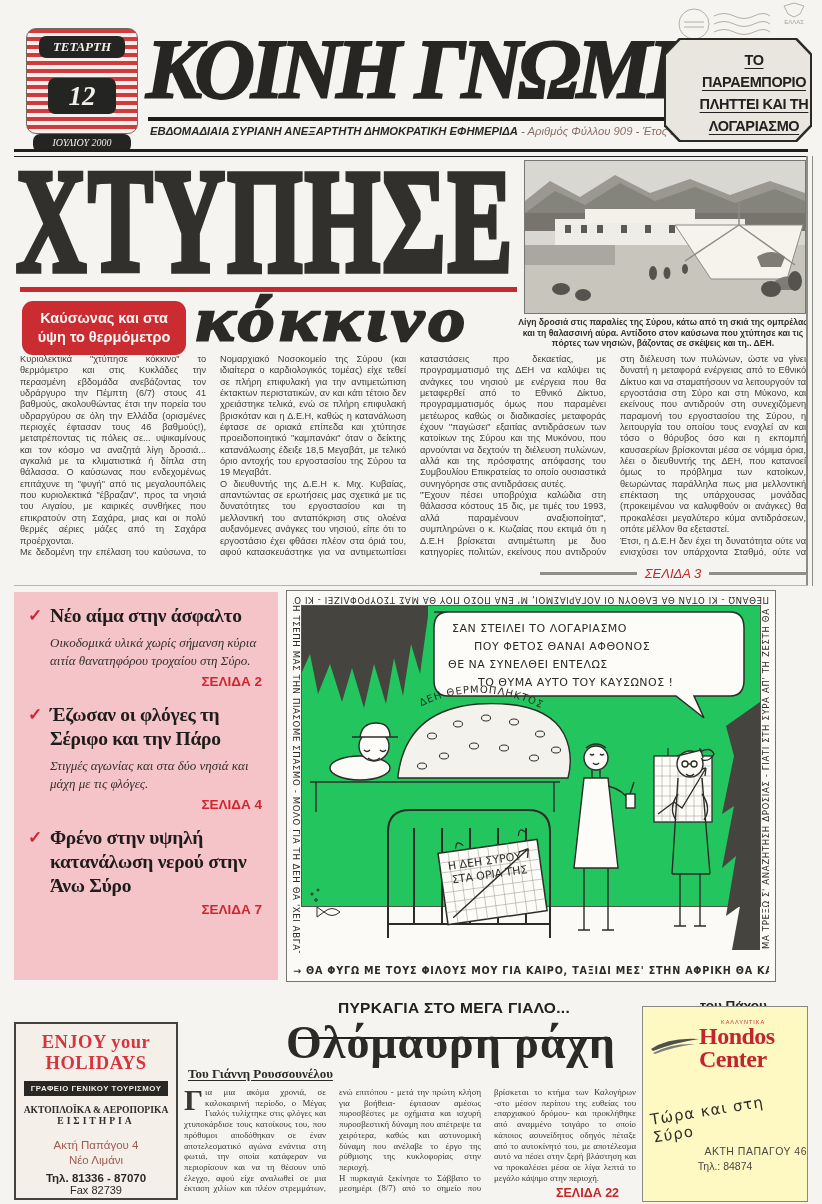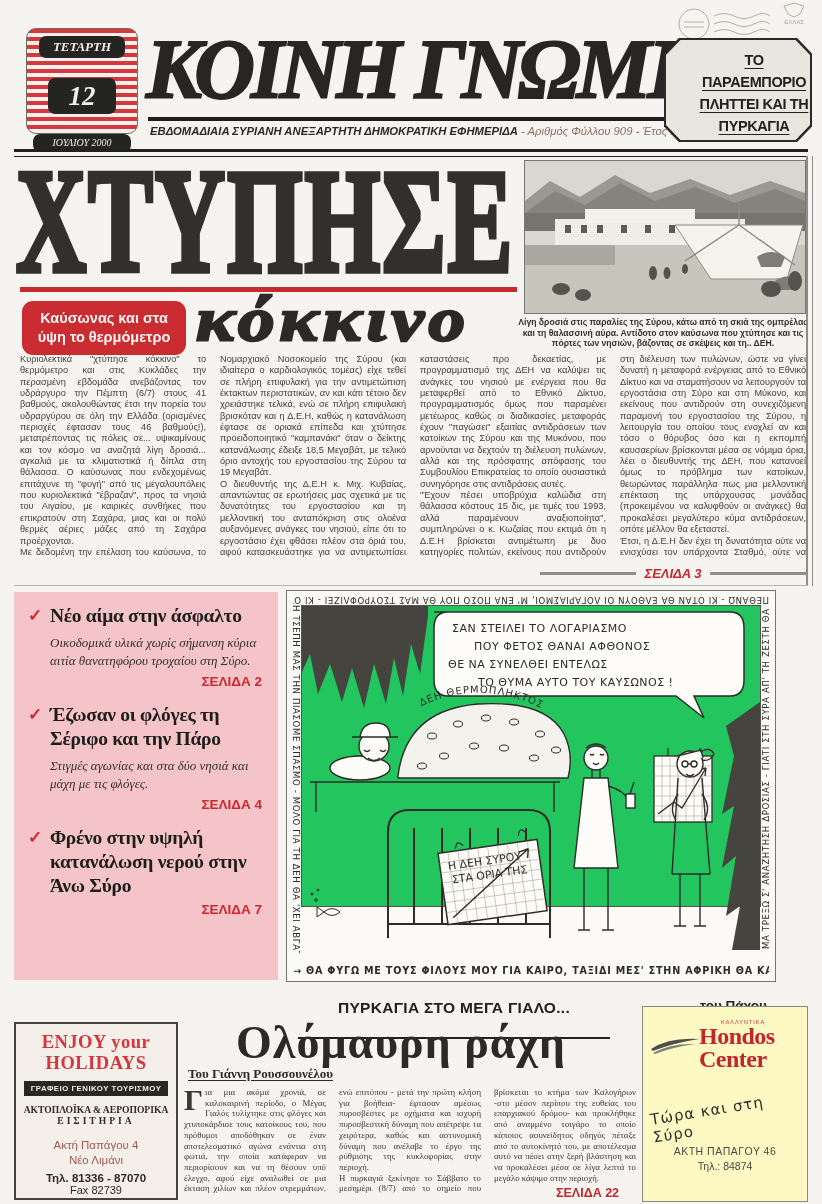--- a/index.html
+++ b/index.html
@@ -47,21 +47,21 @@
     font-style:italic;font-size:62px;color:#2c2a27;-webkit-text-stroke:2.5px #2c2a27;
     letter-spacing:4px;transform:scaleX(1.18);transform-origin:left;white-space:nowrap;}
   .photo{left:524px;top:160px;width:280px;height:152px;border:1px solid #777;}
   .photo-caption{left:518px;top:317px;width:290px;font-size:8.6px;font-weight:bold;line-height:10.6px;
     text-align:center;color:#34322f;}
   .lead-body{left:20px;top:354px;width:786px;height:208px;column-count:4;column-gap:14px;
     font-size:9.2px;line-height:11.35px;text-align:justify;color:#403e3a;overflow:hidden;}
   .art-right-rule{left:806px;top:156px;width:4px;height:430px;border-left:2px solid #8d8d87;border-right:1px solid #8d8d87;}
   .selida3{left:540px;top:566px;width:266px;display:flex;align-items:center;gap:8px;}
   .selida3 .ln{flex:1;height:3px;background:#8f8f89;}
-  .selida3 .txt{color:#c5272b;font-weight:bold;font-size:13px;font-style:italic;}
+  .selida3 .txt{color:#c5272b;font-weight:normal;font-size:13px;font-style:italic;}
   .lead-bottom-rule{left:14px;top:585px;width:794px;height:1px;background:#b5b3ad;}
 
   
   .sidebar{left:14px;top:592px;width:264px;height:388px;background:#f4c4c9;padding:12px 12px 0 14px;box-sizing:border-box;}
   .sb-item{margin-bottom:14px;}
   .sb-head{display:flex;}
   .sb-check{color:#cf2730;font-size:17px;font-weight:bold;width:22px;flex:0 0 22px;line-height:24px;}
   .sb-title{font-family:"Liberation Serif",serif;font-weight:bold;font-size:19.5px;line-height:24px;color:#1f1d1b;letter-spacing:-0.3px;}
   .sb-sub{margin:6px 0 0 22px;font-family:"Liberation Serif",serif;font-style:italic;font-size:13px;line-height:18px;color:#33302d;}
   .sb-page{text-align:right;color:#cf2730;font-weight:bold;font-size:13.5px;margin-top:4px;padding-right:4px;}
@@ -72,21 +72,21 @@
   .ct-top{left:6px;top:1px;width:476px;height:13px;transform:rotate(180deg);text-align:center;}
   .ct-bottom{left:6px;bottom:1px;width:476px;height:15px;text-align:center;font-size:9.6px;font-weight:bold;letter-spacing:0.8px;}
   .ct-left{left:1px;top:14px;width:13px;height:348px;writing-mode:vertical-rl;text-align:center;}
   .ct-right{right:1px;top:14px;width:13px;height:348px;writing-mode:vertical-rl;transform:rotate(180deg);text-align:center;}
   .ct-inner{position:absolute;left:14px;top:14px;width:460px;height:302px;border:1px solid #55534e;box-sizing:border-box;background:#22c55e;}
   .cartoon-credit{left:700px;top:998px;font-weight:bold;font-size:13.5px;color:#26241f;}
 
   
   .fire-kicker{left:298px;top:999px;width:312px;font-size:15.5px;font-weight:bold;letter-spacing:0.3px;
     text-align:center;color:#23211d;border-bottom:2.5px solid #23211d;padding-bottom:20px;}
-  .fire-headline{left:236px;top:1016px;width:430px;text-align:left;font-family:"Liberation Serif",serif;
+  .fire-headline{left:236px;top:1016px;width:430px;text-align:center;font-family:"Liberation Serif",serif;
     font-weight:bold;font-size:46px;letter-spacing:1px;color:#2c2a26;}
   .fire-byline{left:188px;top:1066px;font-family:"Liberation Serif",serif;font-weight:bold;font-size:13px;
     color:#2c2a26;text-decoration:underline;text-underline-offset:2px;}
   .fire-body{left:184px;top:1087px;width:452px;height:112px;column-count:3;column-gap:13px;
     font-family:"Liberation Serif",serif;font-size:8.8px;line-height:10.7px;text-align:justify;color:#3b3834;overflow:hidden;}
   .dropcap{float:left;font-size:30px;line-height:26px;font-weight:bold;padding-right:2px;font-family:"Liberation Serif",serif;}
   .fire-page{left:556px;top:1186px;color:#c5272b;font-weight:bold;font-size:12.5px;}
 
   
   .ad-travel{left:14px;top:1022px;width:164px;height:178px;border:2px solid #44423e;background:#f4efe9;
@@ -99,21 +99,21 @@
   .adt-addr{margin-top:12px;font-size:11.5px;color:#a05a52;line-height:15px;}
   .adt-tel{margin-top:4px;font-size:11.5px;font-weight:bold;color:#2b2925;}
   .adt-fax{font-size:11px;color:#2b2925;}
   .ad-hondos{left:642px;top:1006px;width:166px;height:196px;border:1px solid #8a8882;background:#fef9c3;box-sizing:border-box;}
   .hd-small{position:absolute;left:78px;top:12px;font-size:5.5px;letter-spacing:1px;color:#c2343a;}
   .hd-name{position:absolute;left:56px;top:18px;font-family:"Liberation Serif",serif;font-weight:bold;
     font-size:24px;line-height:23px;color:#c2252e;letter-spacing:-0.5px;}
   .hd-swoosh{position:absolute;left:6px;top:26px;width:52px;height:22px;}
   .hd-slogan{position:absolute;left:8px;top:92px;width:150px;font-size:15px;color:#2e2c28;
     font-family:"DejaVu Sans",sans-serif;transform:rotate(-9deg);letter-spacing:1px;}
-  .hd-addr{position:absolute;left:0;top:138px;width:100%;text-align:center;font-size:10.5px;color:#4a4843;letter-spacing:0.5px;}
+  .hd-addr{position:absolute;left:0;top:138px;width:100%;text-align:right;font-size:10.5px;color:#4a4843;letter-spacing:0.5px;}
   .hd-tel{position:absolute;left:0;top:153px;width:100%;text-align:center;font-size:10.5px;color:#4a4843;}
 </style>
 </head>
 <body>
 
 <div class="paper">
 
   <div class="abs date-box">
     <div class="date-pill date-day">ΤΕΤΑΡΤΗ</div>
     <div class="date-pill date-num">12</div>
@@ -133,21 +133,21 @@
       <path d="M42,14 q10,-5 20,0 q10,5 20,0 q10,-5 16,0 M42,22 q10,-5 20,0 q10,5 20,0 q10,-5 16,0 M42,30 q10,-5 20,0 q10,5 20,0 q10,-5 16,0"></path>
       <path d="M112,4 l10,-3 10,3 -4,8 -6,3 -6,-3 z"></path>
     </g>
     <text x="122" y="22" font-size="6" fill="#8c8a82" text-anchor="middle">ΕΛΛΑΣ</text>
   </svg>
 
   <div class="abs promo-oct-outer"></div>
   <div class="abs promo-oct-inner">
     <div class="promo-line">ΤΟ ΠΑΡΑΕΜΠΟΡΙΟ</div>
     <div class="promo-line">ΠΛΗΤΤΕΙ ΚΑΙ ΤΗ</div>
-    <div class="promo-line">ΠΥΡΚΑΓΙΑ</div>
+    <div class="promo-line">ΛΟΓΑΡΙΑΣΜΟ</div>
     <div class="promo-page">ΣΕΛΙΔΑ 2</div>
   </div>
 
   <div class="abs top-rule"></div>
 
   <div class="abs hl-main">ΧΤΥΠΗΣΕ</div>
   <div class="abs hl-redrule"></div>
   <div class="abs kicker-box">
     <div>Καύσωνας και στα</div>
     <div>ύψη το θερμόμετρο</div>

